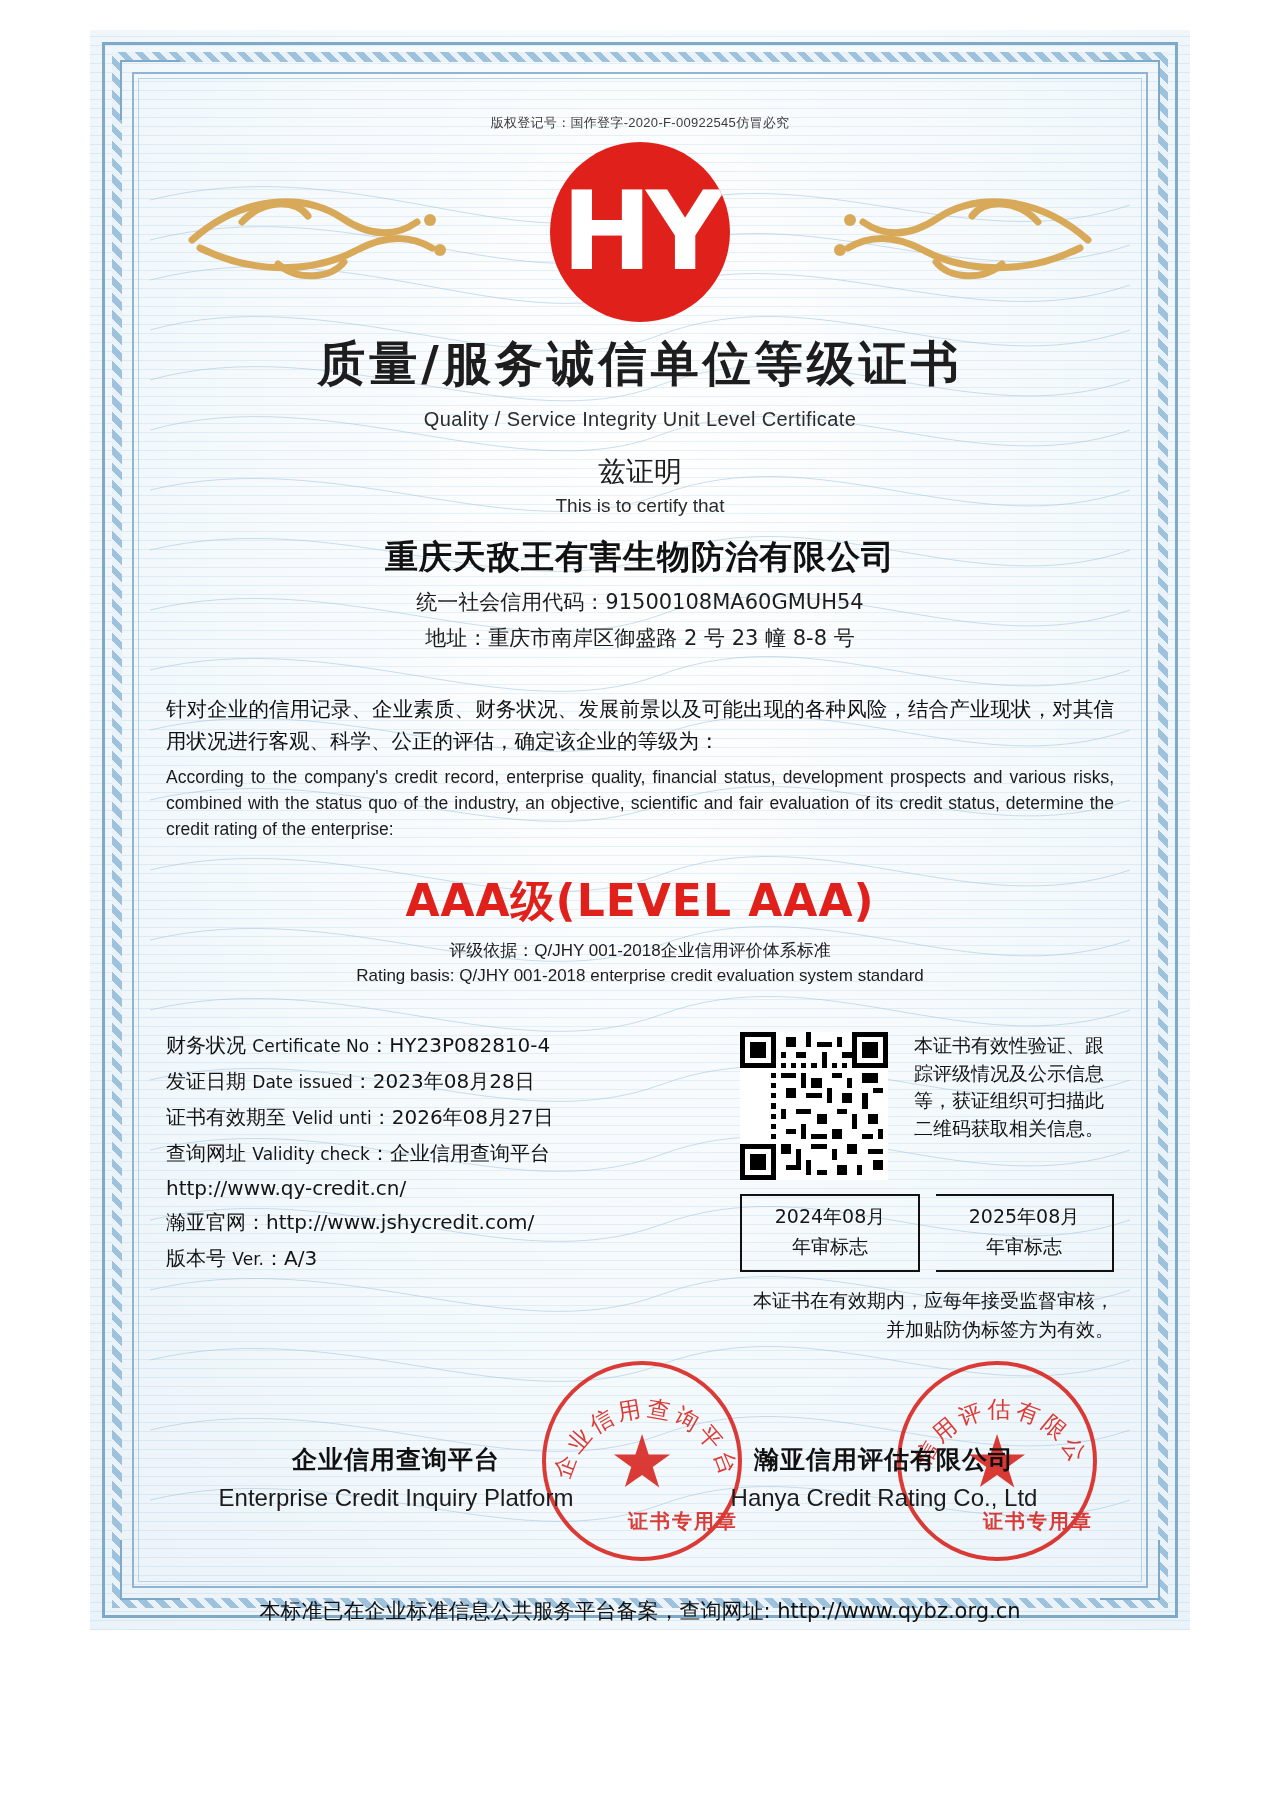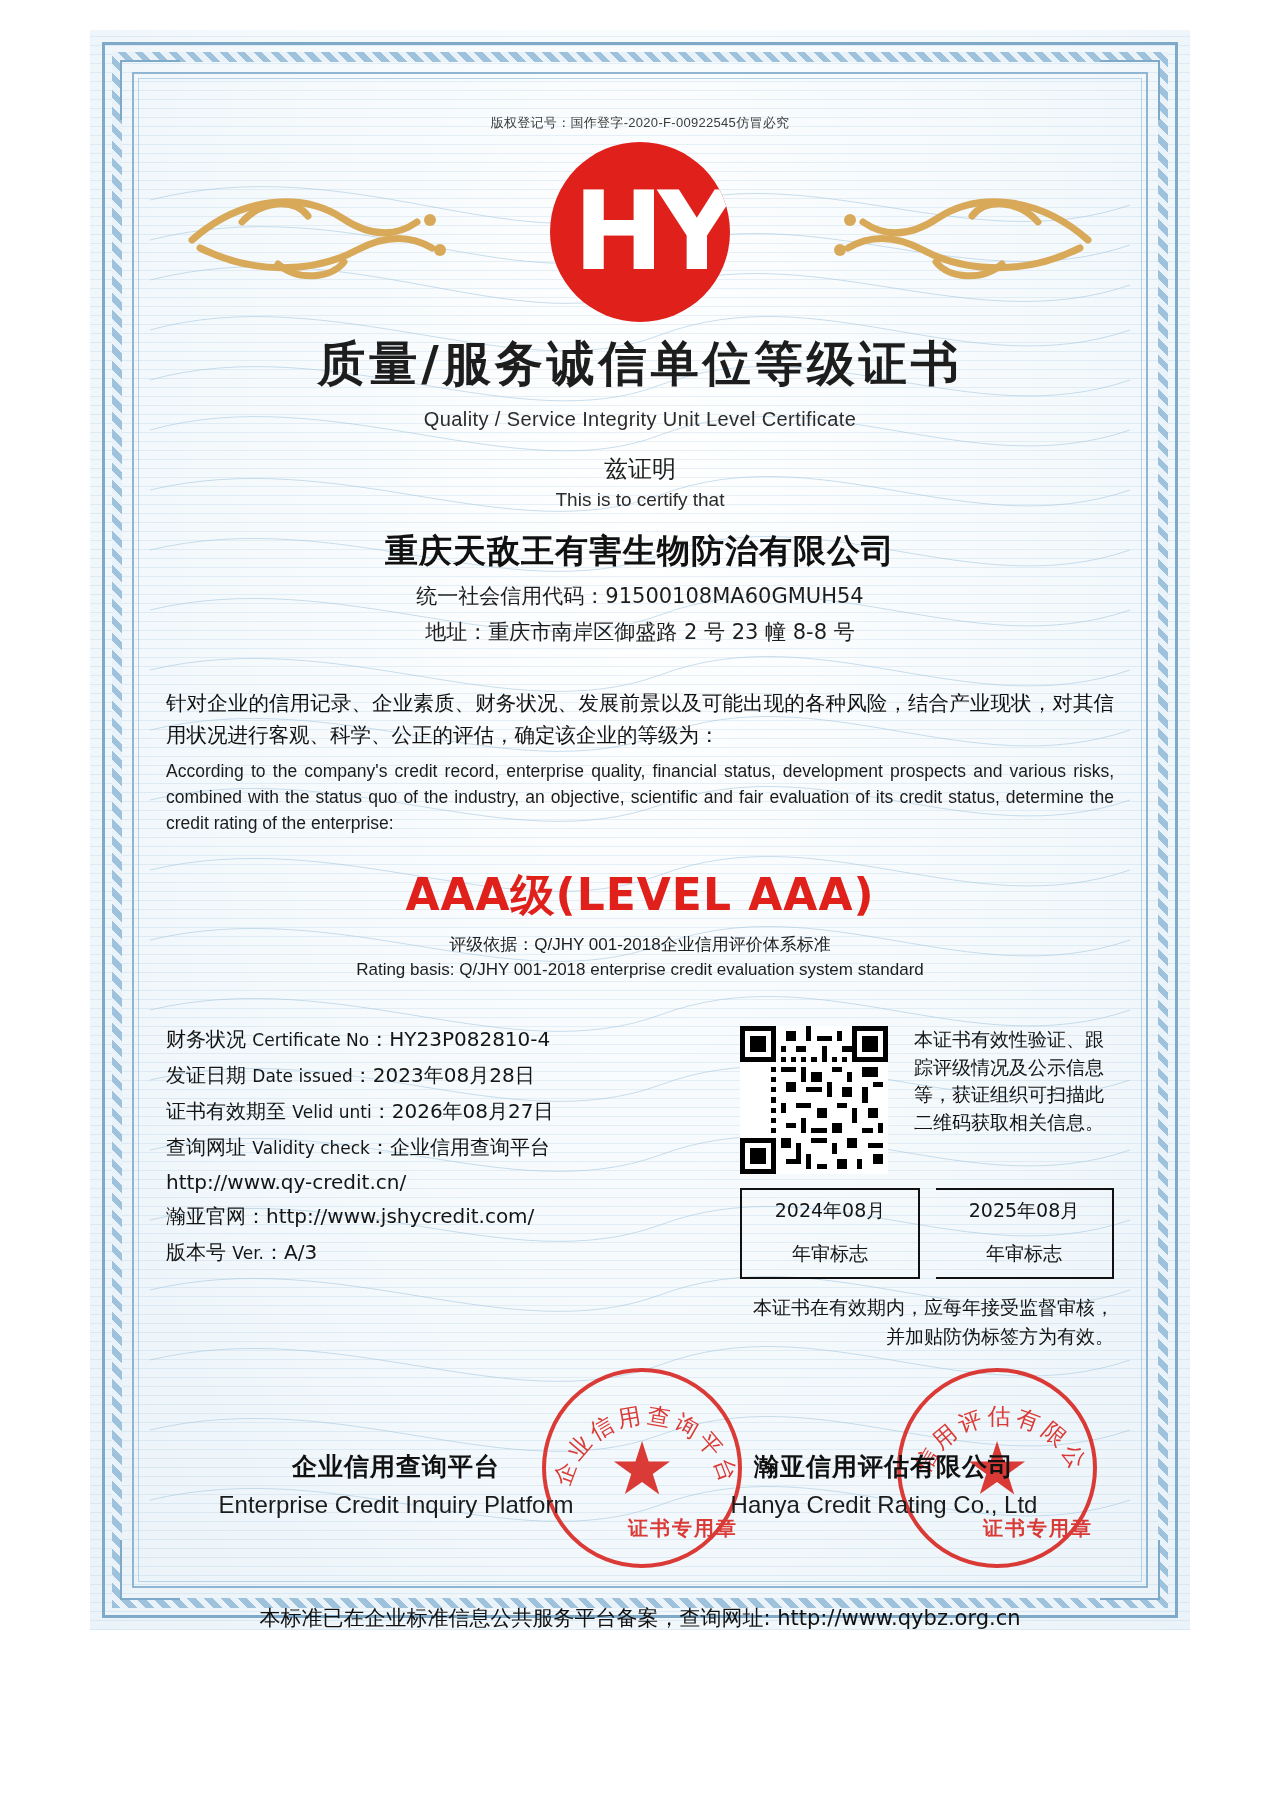--- a/index.html
+++ b/index.html
@@ -83,21 +83,21 @@
     width: 330px; height: 110px;
   }
   .flourish.left { left: 30px; }
   .flourish.right { right: 30px; transform: scaleX(-1); }
   .logo {
     position: absolute; left: 50%; top: 6px;
     transform: translateX(-50%);
     width: 180px; height: 180px;
     border-radius: 50%;
     background: #e0211b;
-    display: flex; align-items: center; justify-content: flex-end;
+    display: flex; align-items: center; justify-content: center;
     overflow: hidden;
   }
   .logo .hy {
     color: #ffffff;
     font-size: 108px;
     font-weight: 700;
     letter-spacing: -6px;
     font-family: "DejaVu Sans", sans-serif;
     line-height: 1;
     position: relative;
@@ -115,21 +115,21 @@
   }
   .title-en {
     text-align: center;
     font-size: 20px;
     color: #2b2b2b;
     margin-top: 12px;
     letter-spacing: .4px;
   }
   .certify-cn {
     text-align: center;
-    font-size: 24px;
+    font-size: 28px;
     color: #1d1d1d;
     margin-top: 22px;
     font-family: "DejaVu Sans", sans-serif;
   }
   .certify-en {
     text-align: center;
     font-size: 19px;
     color: #2b2b2b;
     margin-top: 4px;
   }
@@ -229,21 +229,21 @@
   .stamp-box {
     flex: 1;
     border: 2px solid #111;
     text-align: center;
     padding: 8px 0 10px 0;
     font-size: 19px;
     color: #141414;
     font-family: "DejaVu Sans", sans-serif;
   }
   .stamp-box + .stamp-box { border-left: none; }
-  .stamp-box .l2 { display: block; margin-top: 17px; }
+  .stamp-box .l2 { display: block; margin-top: 4px; }
   .annual-note {
     margin-top: 14px;
     font-size: 19px;
     color: #141414;
     text-align: right;
     line-height: 1.5;
     font-family: "DejaVu Sans", sans-serif;
   }
 
   

